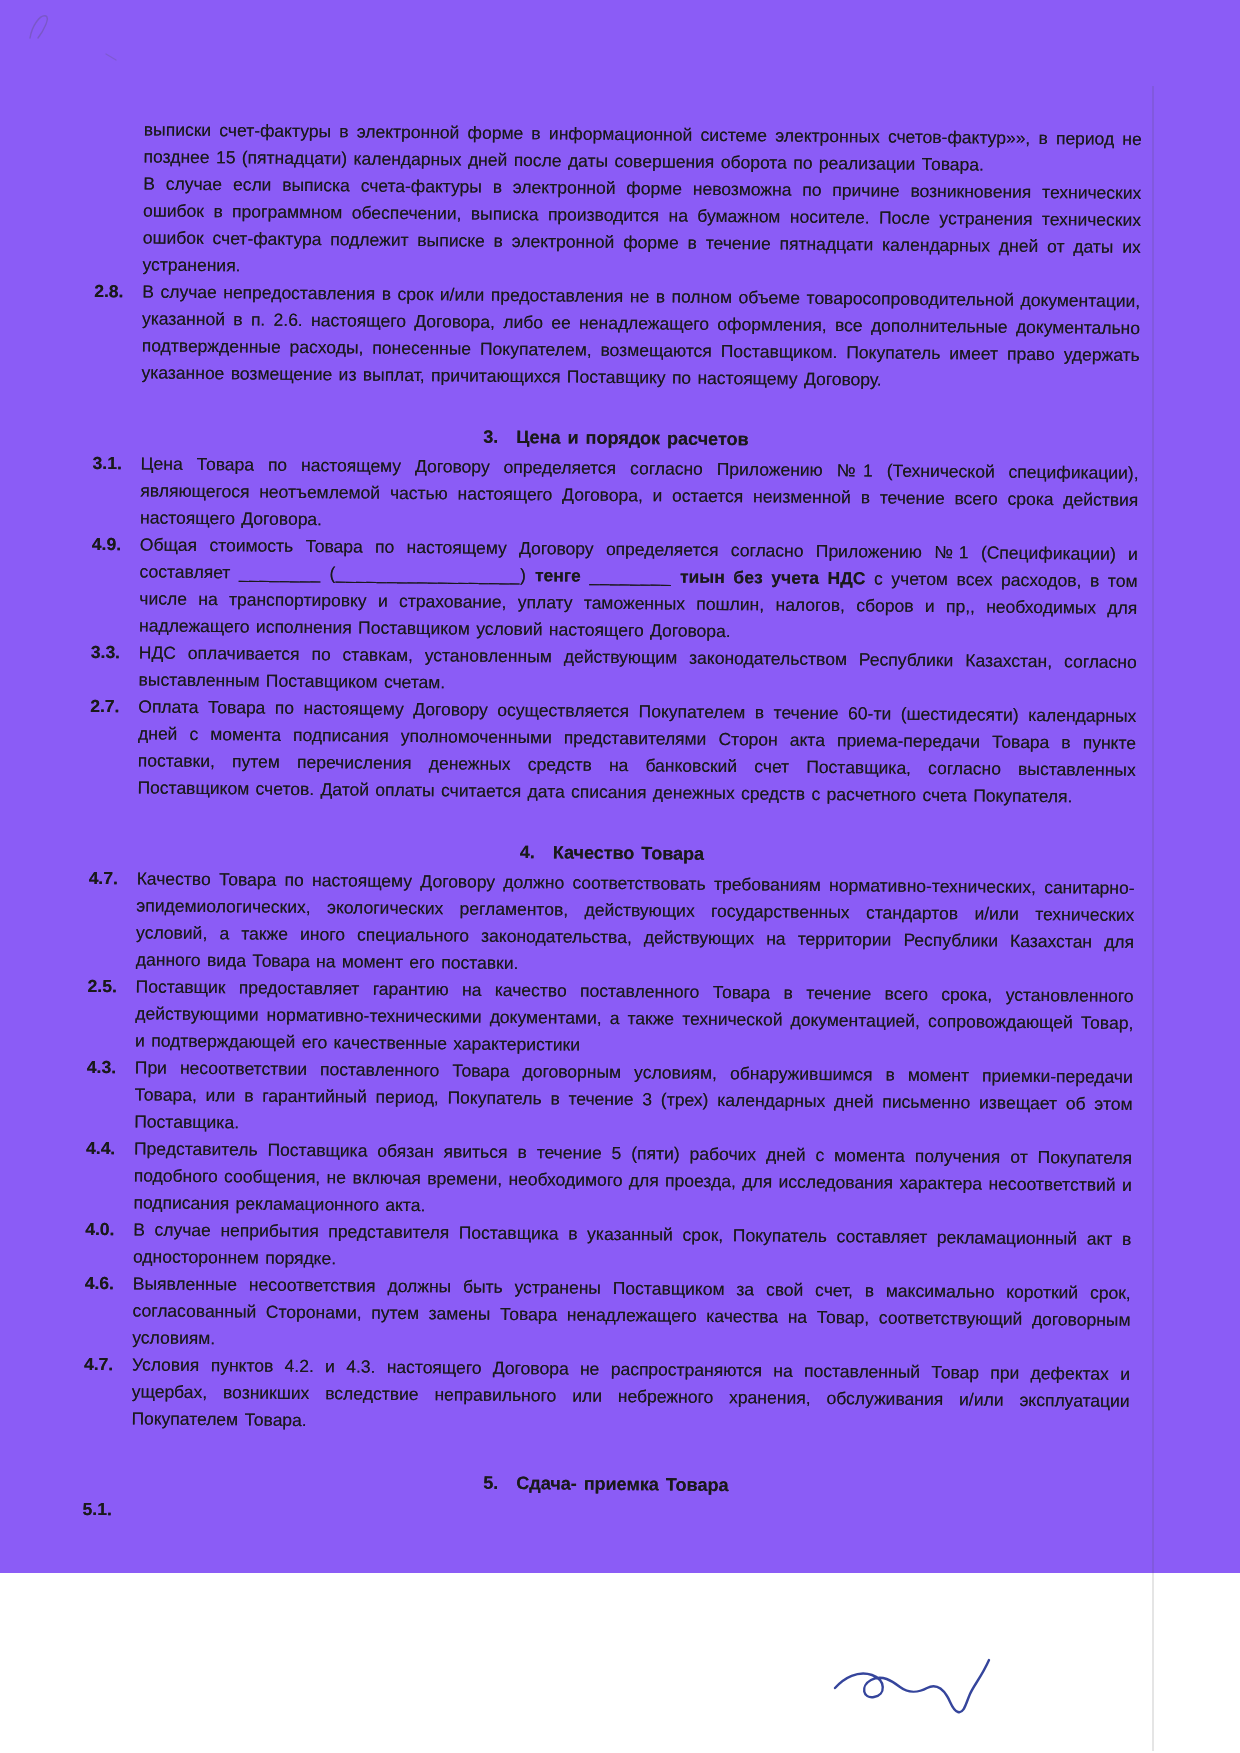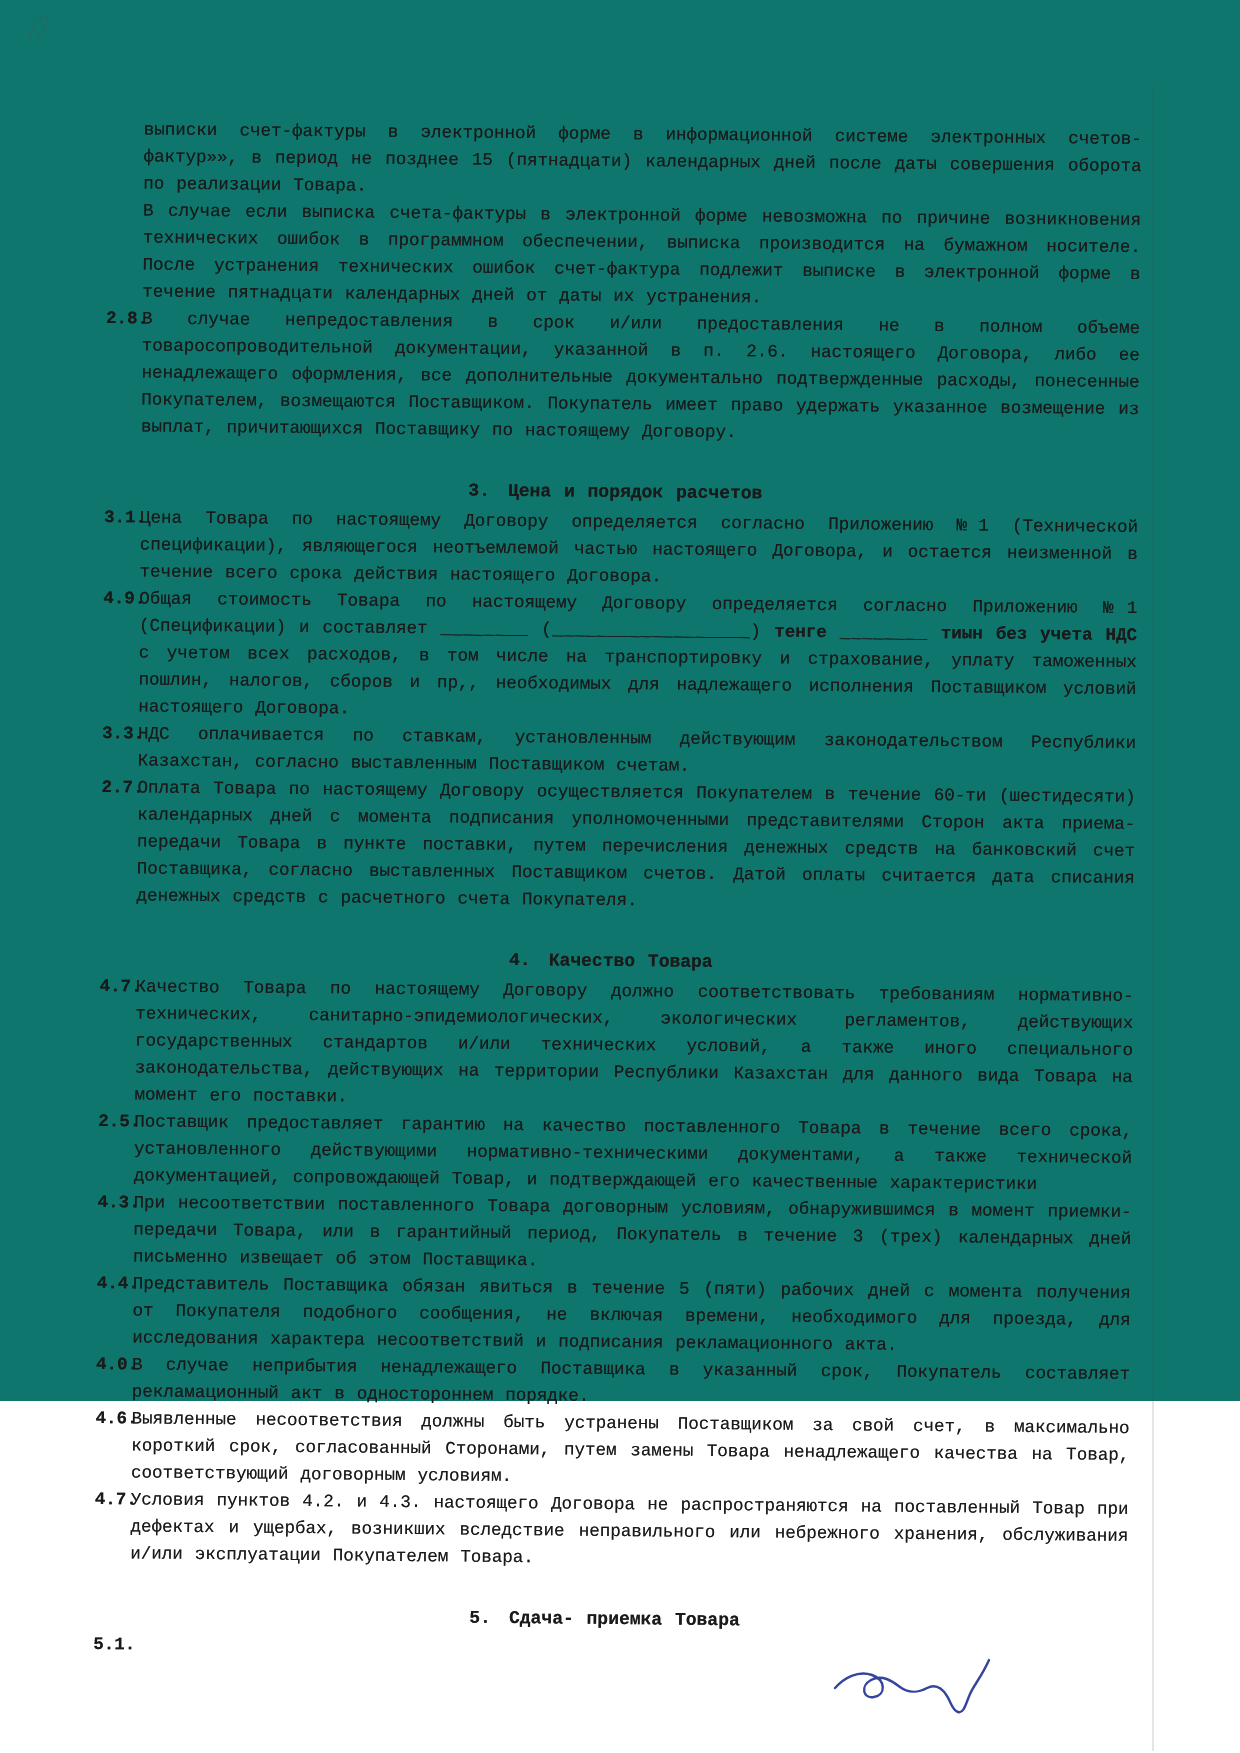--- a/index.html
+++ b/index.html
@@ -6,23 +6,23 @@
     margin: 0;
     padding: 0;
     width: 1240px;
     height: 1753px;
     overflow: hidden;
     background: #ffffff;
   }
   .page {
     position: relative;
     width: 1240px;
-    height: 1401px;
-    background: #0f766e;
-    font-family: Liberation Mono, monospace;
+    height: 1573px;
+    background: #8b5cf6;
+    font-family: Liberation Sans, sans-serif;
     color: #1a1a1a;
   }
   .content {
     position: absolute;
     left: 96px;
     top: 116px;
     width: 1046px;
     transform: rotate(0.55deg);
     transform-origin: 0 0;
     font-size: 17.5px;
@@ -35,21 +35,21 @@
     margin: 0;
     padding-left: 48px;
   }
   .clause {
     position: relative;
     margin: 0;
     padding-left: 48px;
   }
   .clause .num {
     position: absolute;
-    left: 12px;
+    left: 0;
     top: 0;
     font-weight: bold;
   }
   .heading {
     margin: 34px 0 3px 0;
     text-align: center;
     font-weight: bold;
     font-size: 18px;
     word-spacing: 2px;
   }
@@ -147,21 +147,21 @@
       <span>При несоответствии поставленного Товара договорным условиям, обнаружившимся в момент приемки-передачи Товара, или в гарантийный период, Покупатель в течение 3 (трех) календарных дней письменно извещает об этом Поставщика.</span>
     </div>
 
     <div class="clause">
       <span class="num">4.4.</span>
       <span>Представитель Поставщика обязан явиться в течение 5 (пяти) рабочих дней с момента получения от Покупателя подобного сообщения, не включая времени, необходимого для проезда, для исследования характера несоответствий и подписания рекламационного акта.</span>
     </div>
 
     <div class="clause">
       <span class="num">4.0.</span>
-      <span>В случае неприбытия ненадлежащего Поставщика в указанный срок, Покупатель составляет рекламационный акт в одностороннем порядке.</span>
+      <span>В случае неприбытия представителя Поставщика в указанный срок, Покупатель составляет рекламационный акт в одностороннем порядке.</span>
     </div>
 
     <div class="clause">
       <span class="num">4.6.</span>
       <span>Выявленные несоответствия должны быть устранены Поставщиком за свой счет, в максимально короткий срок, согласованный Сторонами, путем замены Товара ненадлежащего качества на Товар, соответствующий договорным условиям.</span>
     </div>
 
     <div class="clause">
       <span class="num">4.7.</span>
       <span>Условия пунктов 4.2. и 4.3. настоящего Договора не распространяются на поставленный Товар при дефектах и ущербах, возникших вследствие неправильного или небрежного хранения, обслуживания и/или эксплуатации Покупателем Товара.</span>

